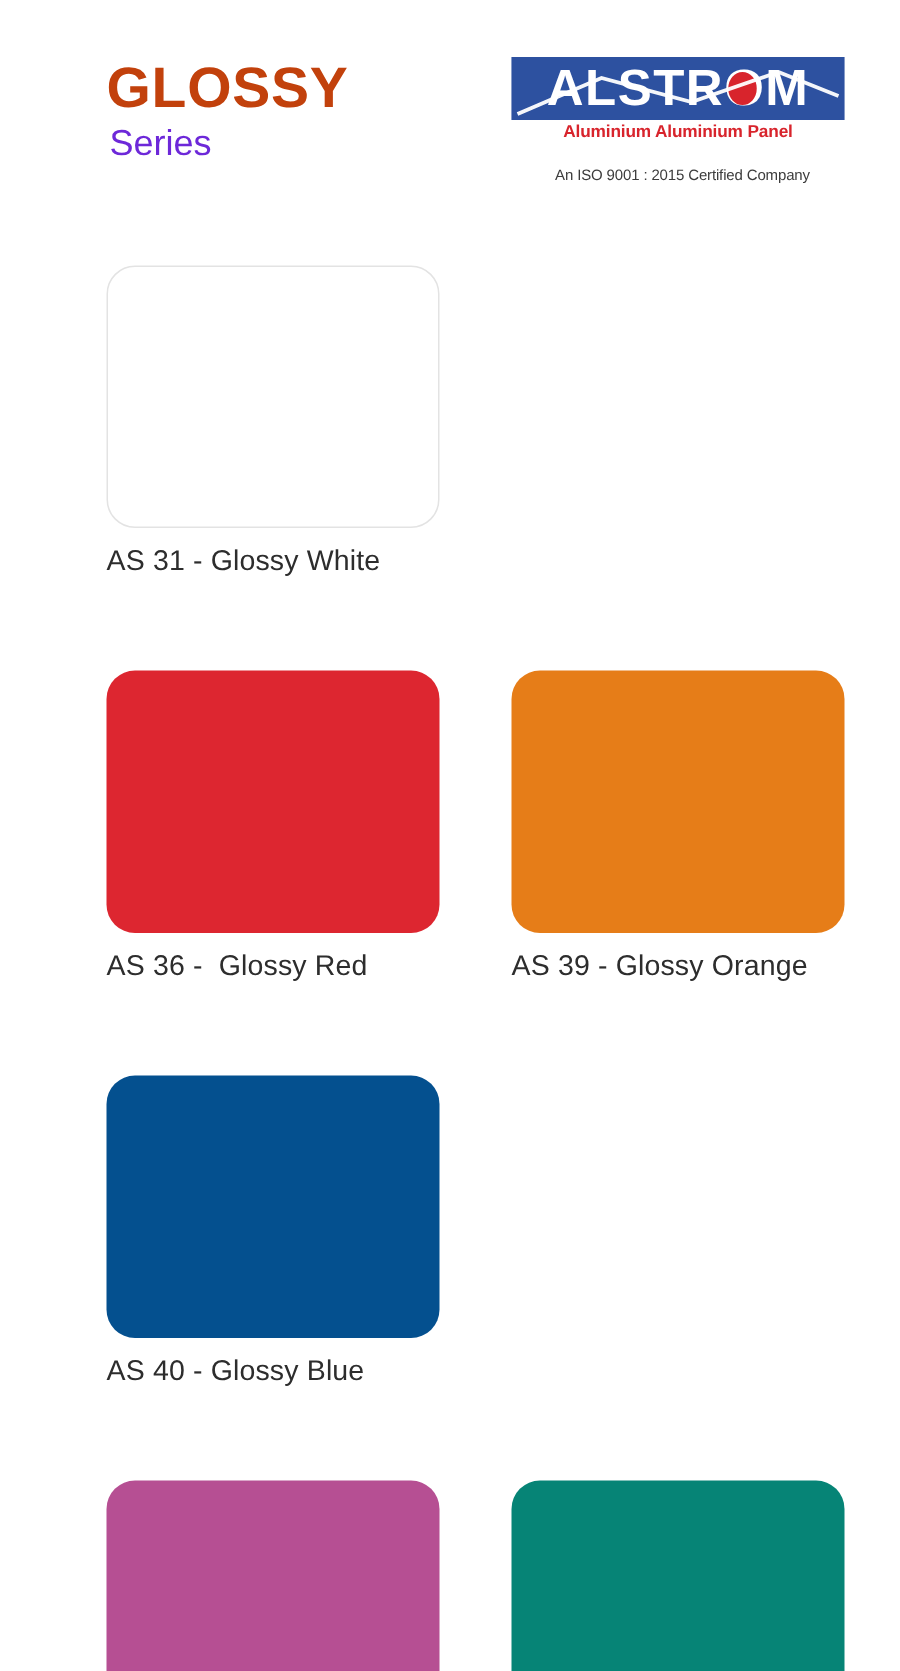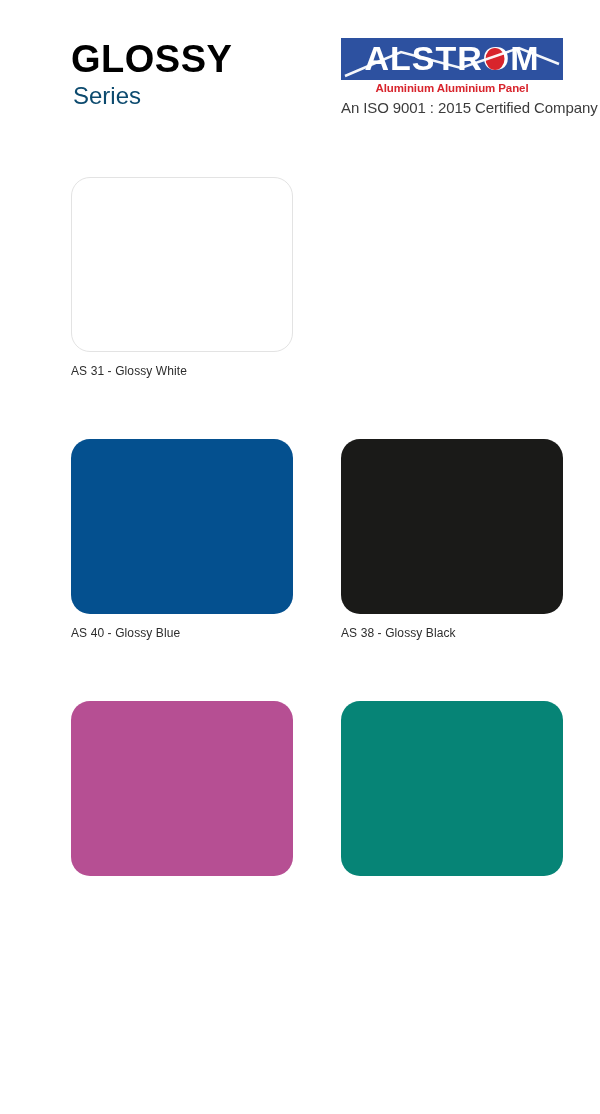--- a/index.html
+++ b/index.html
@@ -30,29 +30,29 @@
     position: absolute;
     left: 71px;
     top: 40px;
   }
   #series-title {
     font-family: "Liberation Sans", sans-serif;
     font-size: 38px;
     font-weight: bold;
     letter-spacing: 0.5px;
     line-height: 38px;
-    color: #000000;
+    color: #c2410c;
     margin: 0;
   }
   #series-subtitle {
     font-family: "Liberation Sans", sans-serif;
     font-size: 24px;
     font-weight: normal;
     line-height: 28px;
-    color: #0c4a6e;
+    color: #6d28d9;
     margin: 4px 0 0 2px;
   }
 
   
   #logo-block {
     position: absolute;
     left: 341px;
     top: 38px;
     width: 228px;
   }
@@ -84,24 +84,24 @@
     margin-top: 2px;
     width: 222px;
     text-align: center;
     font-size: 11.5px;
     font-weight: bold;
     color: #d8242c;
     letter-spacing: -0.1px;
     white-space: nowrap;
   }
   #logo-iso {
-    margin-top: 5px;
+    margin-top: 18px;
     width: 228px;
     text-align: center;
-    font-size: 15px;
+    font-size: 10px;
     font-weight: normal;
     color: #3c3c3c;
     letter-spacing: -0.1px;
     white-space: nowrap;
   }
 
   
   #swatch-grid {
     position: absolute;
     left: 71px;
@@ -124,21 +124,21 @@
     width: 222px;
     height: 175px;
     border-radius: 19px;
     box-sizing: border-box;
   }
   .swatch-chip.outlined {
     border: 1px solid #e3e3e3;
   }
   .swatch-label {
     margin-top: 12px;
-    font-size: 12px;
+    font-size: 19px;
     font-weight: normal;
     color: #2d2d2d;
     letter-spacing: 0.1px;
     white-space: pre;
   }
 </style>
 </head>
 <body>
 
 <div id="header">
@@ -166,30 +166,36 @@
 
 <div id="swatch-grid">
 
   <div class="swatch-row">
     <div class="swatch-cell">
       <div class="swatch-chip outlined" style="background: rgb(255, 255, 255);"></div>
       <div class="swatch-label">AS 31 - Glossy White</div>
     </div>
   </div>
 
+  <div class="swatch-row">
+    <div class="swatch-cell">
+      <div class="swatch-chip" style="background: rgb(221, 38, 48);"></div>
+      <div class="swatch-label">AS 36 -  Glossy Red</div>
+    </div>
+    <div class="swatch-cell">
+      <div class="swatch-chip" style="background: rgb(230, 125, 24);"></div>
+      <div class="swatch-label">AS 39 - Glossy Orange</div>
+    </div>
+  </div>
 
   <div class="swatch-row">
     <div class="swatch-cell">
       <div class="swatch-chip" style="background: rgb(4, 80, 143);"></div>
       <div class="swatch-label">AS 40 - Glossy Blue</div>
     </div>
-    <div class="swatch-cell">
-      <div class="swatch-chip" style="background: rgb(26, 26, 24);"></div>
-      <div class="swatch-label">AS 38 - Glossy Black</div>
-    </div>
   </div>
 
   <div class="swatch-row">
     <div class="swatch-cell">
       <div class="swatch-chip" style="background: rgb(182, 79, 147);"></div>
 
     </div>
     <div class="swatch-cell">
       <div class="swatch-chip" style="background: rgb(6, 132, 118);"></div>
 

